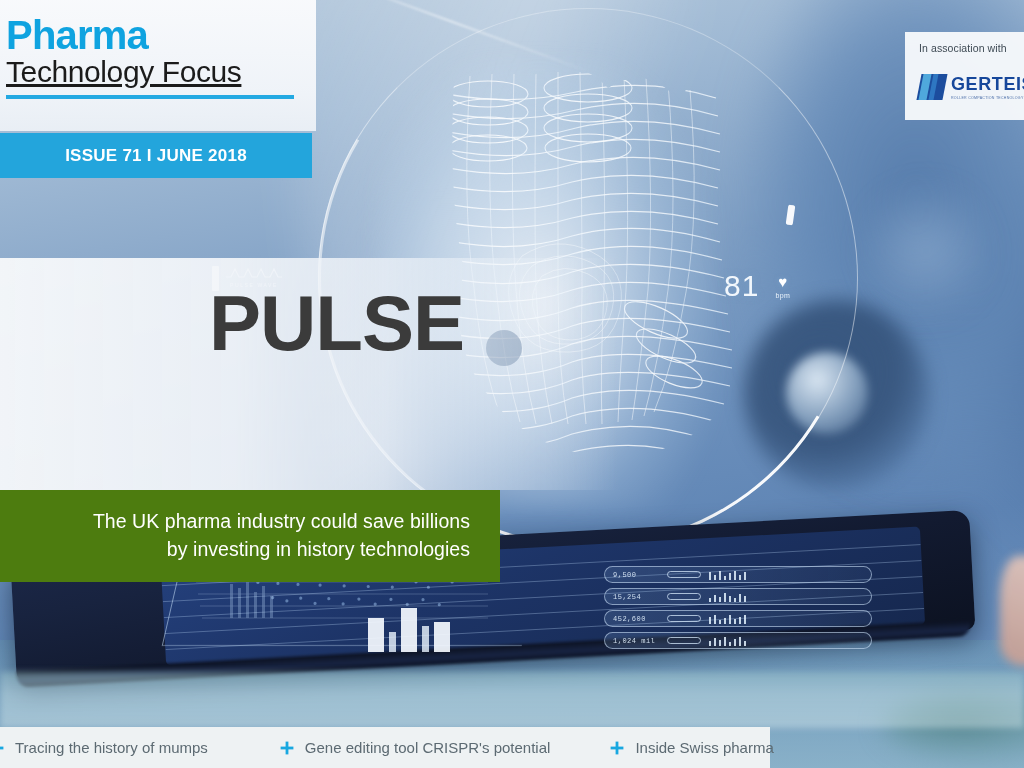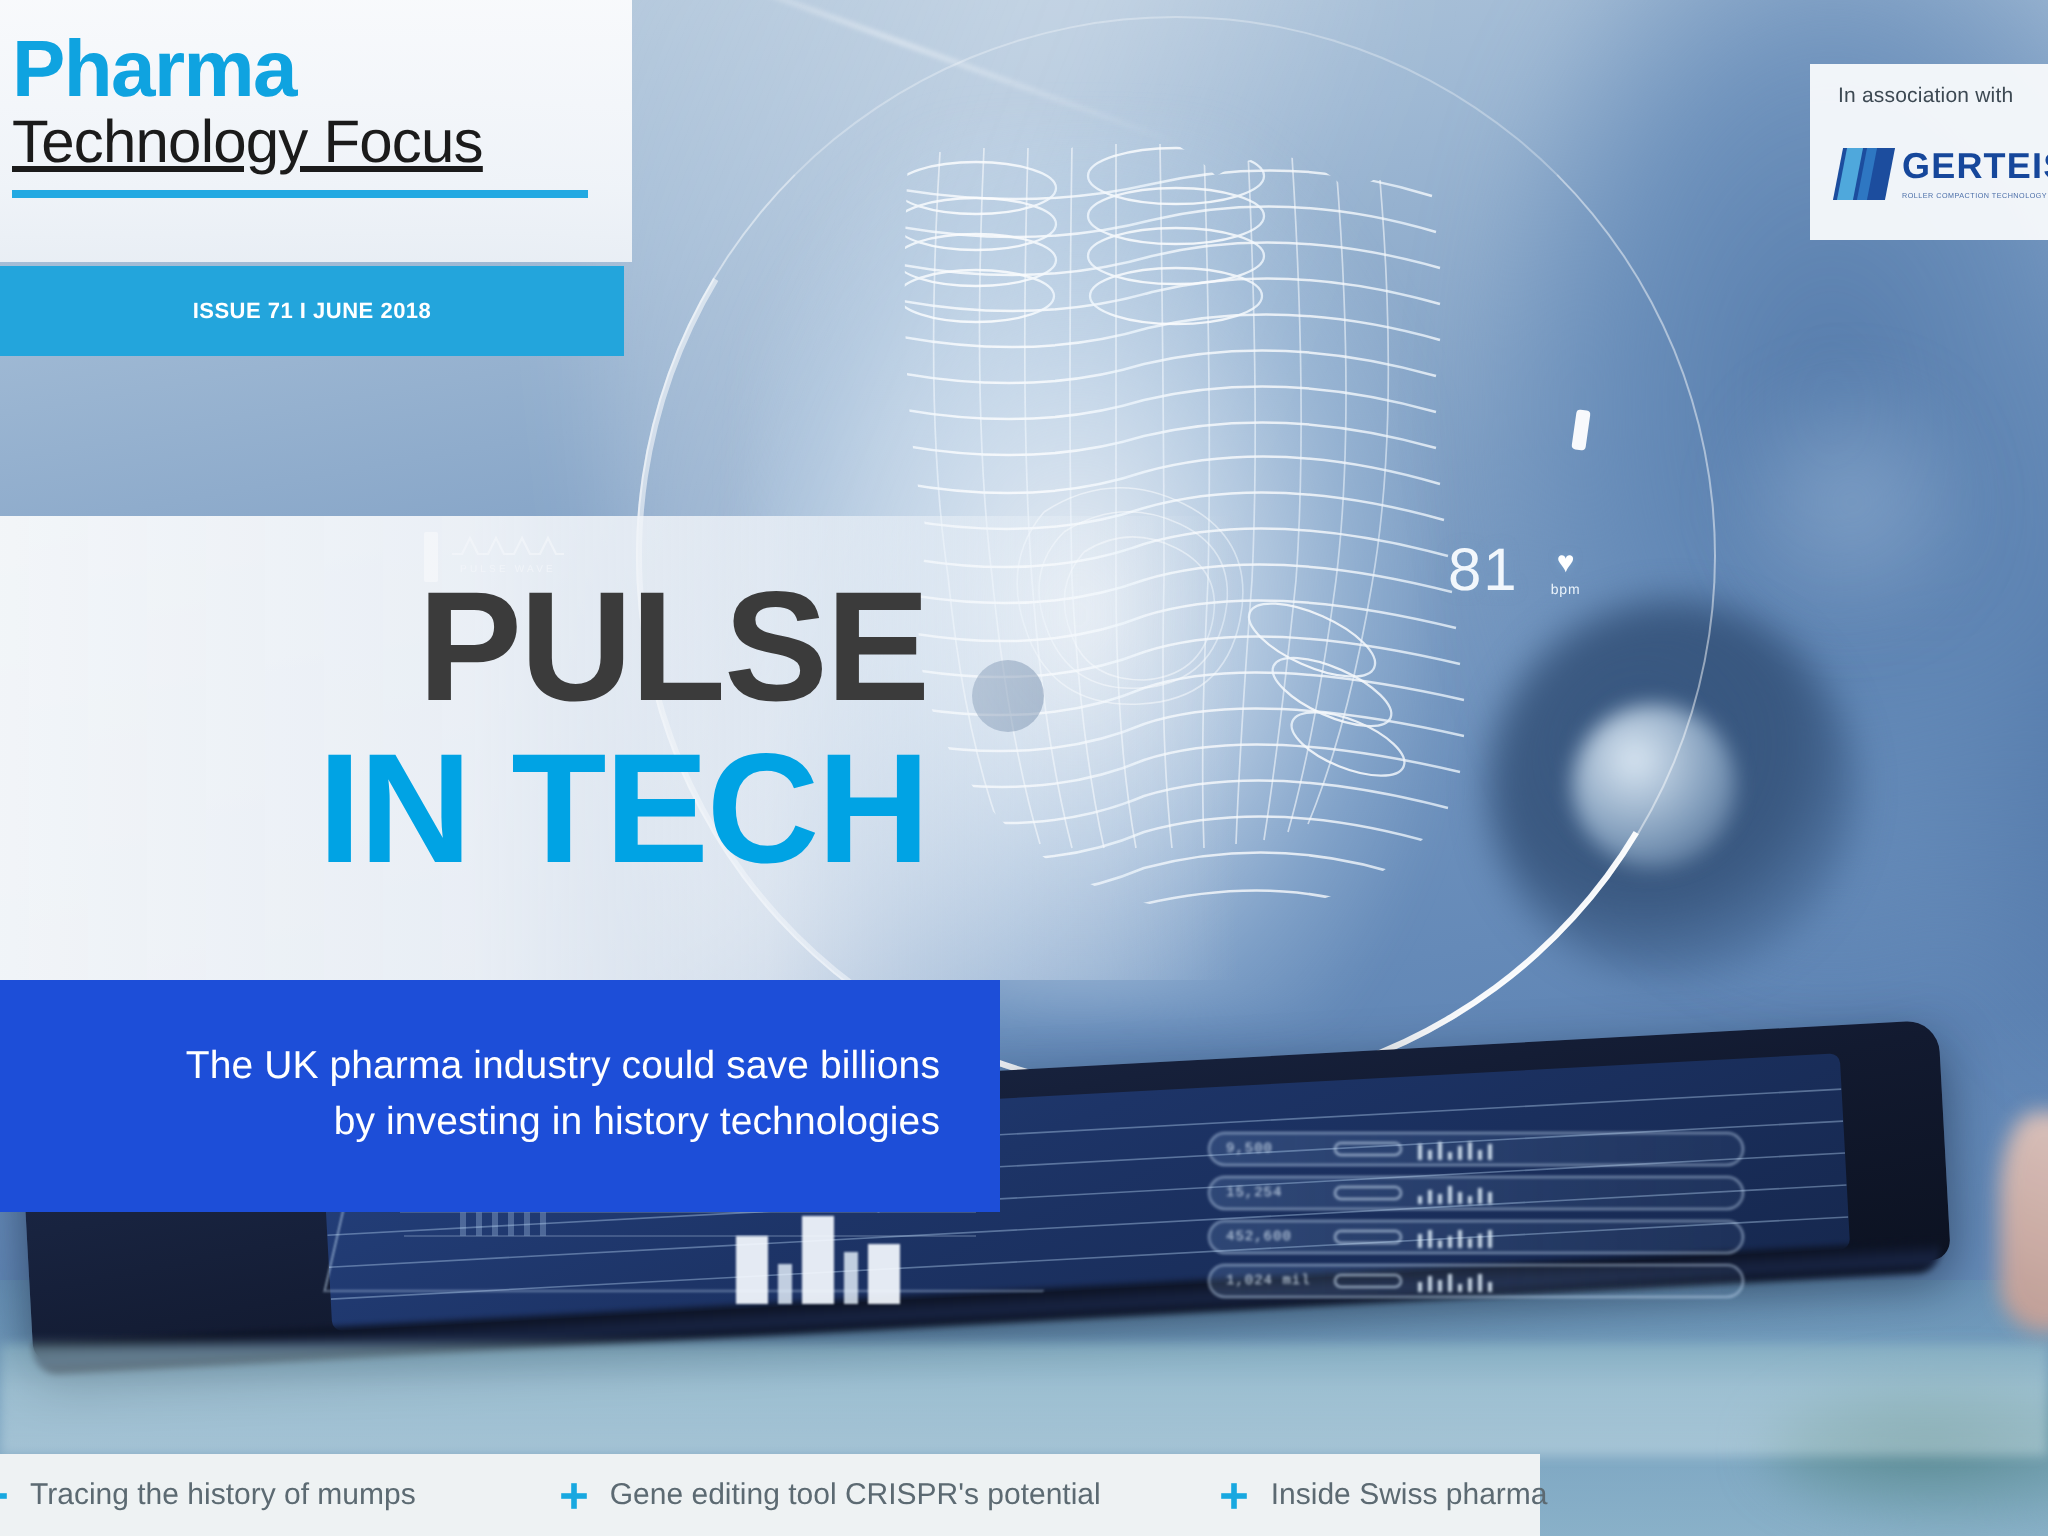--- a/index.html
+++ b/index.html
@@ -231,21 +231,21 @@
   }
   .brand-rule {
     margin-top:6px; width:288px; height:4px; background:#23A9E2;
   }
   .issue-band {
     position:absolute; left:0; top:133px; width:312px; height:45px;
     background:#23A5DC;
     display:flex; align-items:center; justify-content:center;
   }
   .issue-text {
-    font-size:11px; font-weight:bold; color:#ffffff; letter-spacing:.25px;
+    font-size:17px; font-weight:bold; color:#ffffff; letter-spacing:.25px;
   }
 
   
   .assoc-box {
     position:absolute; left:905px; top:32px; width:136px; height:88px;
     background:rgba(248,250,252,.95);
     padding:10px 0 0 14px;
   }
   .assoc-label { font-size:10.5px; color:#3d4953; letter-spacing:.1px; }
   .assoc-logo-row { display:flex; align-items:center; gap:6px; margin-top:20px; }
@@ -276,22 +276,22 @@
     font-size:78px; font-weight:bold; color:#3b3b3b;
     letter-spacing:-1px; line-height:.92;
   }
   .headline-2 {
     font-size:78px; font-weight:bold; color:#00A3E4;
     letter-spacing:-1px; line-height:.98; margin-top:6px;
   }
 
   
   .subtitle-box {
-    position:absolute; left:0; top:490px; width:500px; height:116px;
-    background:#1d4ed8;
+    position:absolute; left:0; top:490px; width:500px; height:92px;
+    background:#4d7c0f;
     display:flex; flex-direction:column; justify-content:center;
     align-items:flex-end;
     padding:0 30px 0 24px;
   }
   .subtitle-line {
     font-size:19.5px; color:#ffffff; line-height:1.42;
     font-weight:400; letter-spacing:.05px; text-align:right;
   }
 
   
@@ -583,21 +583,20 @@
       <span class="gerteis-mark"></span>
       <span>
         <span class="gerteis-word">GERTEIS</span>
         <span class="gerteis-tag" style="display:block">ROLLER COMPACTION TECHNOLOGY</span>
       </span>
     </div>
   </div>
 
   <div class="headline-block">
     <div class="headline-1">PULSE</div>
-    <div class="headline-2">IN TECH</div>
   </div>
 
   <div class="subtitle-box">
     <div class="subtitle-line">The UK pharma industry could save billions</div>
     <div class="subtitle-line">by investing in history technologies</div>
   </div>
 
   <div class="teaser-bar">
     <div class="teaser t1">
       <svg class="plus-icon" width="14" height="14" viewBox="0 0 14 14">

